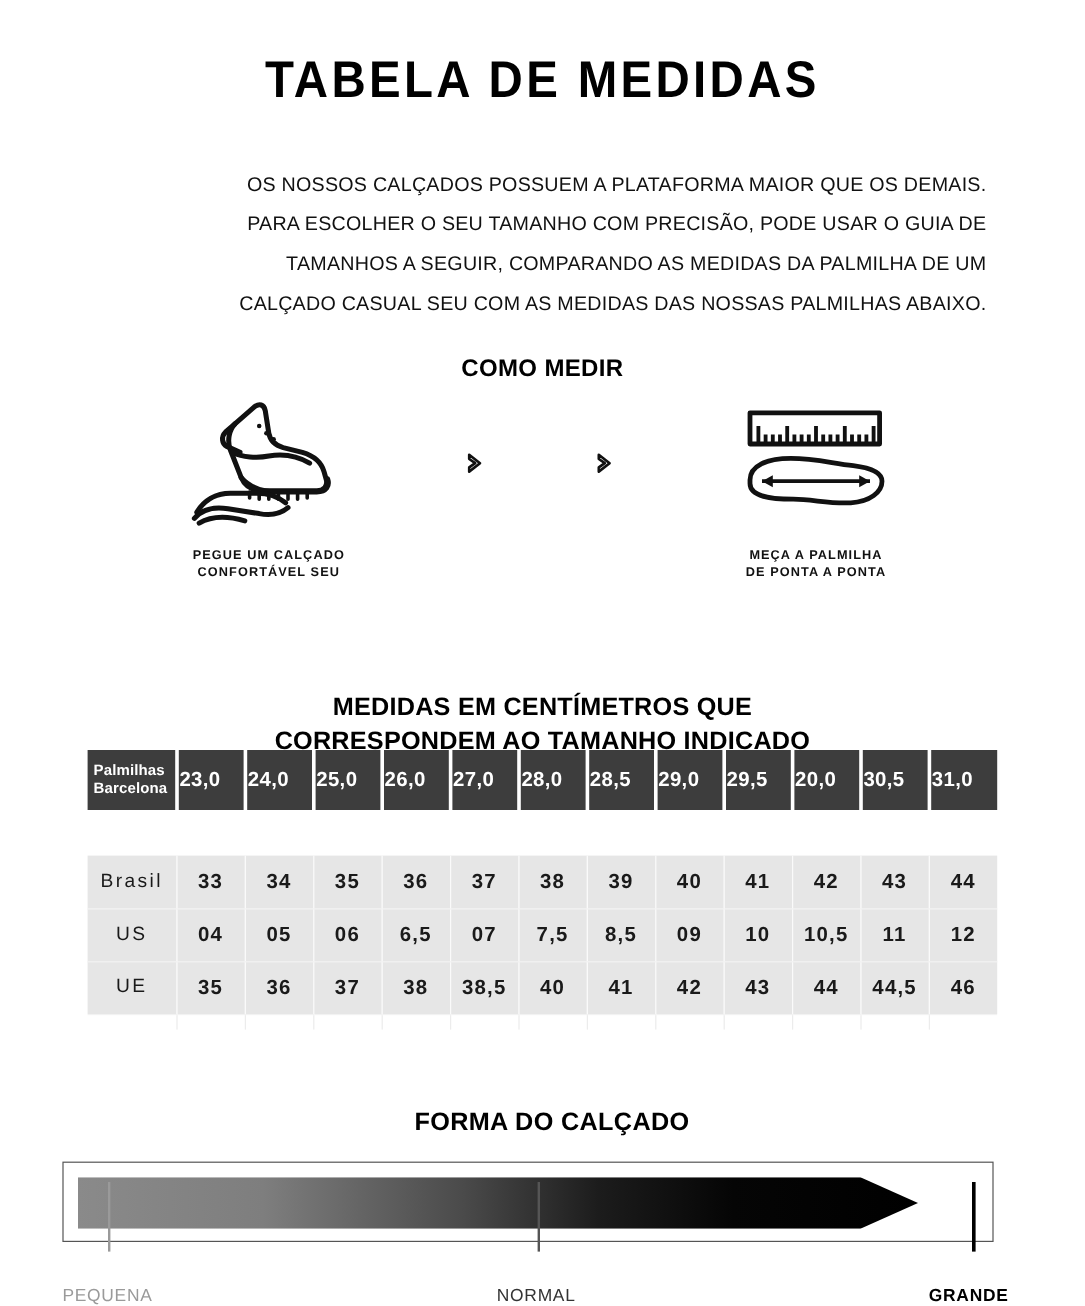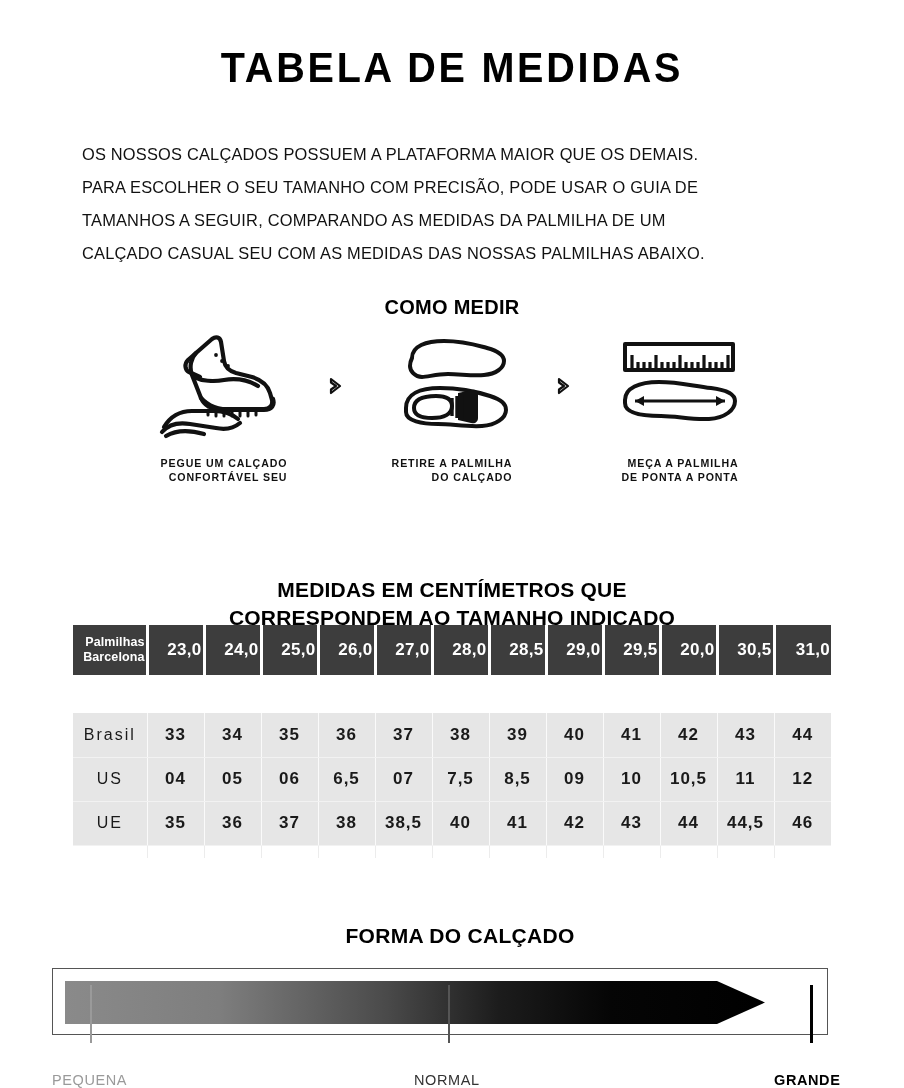--- a/index.html
+++ b/index.html
@@ -23,21 +23,21 @@
     font-size: 43px;
     letter-spacing: 3px;
     color: #000;
     transform: scaleX(0.92);
   }
 
   
   .intro {
     position: absolute;
     top: 138px; left: 82px; width: 740px;
-    text-align: left;
+    text-align: right;
     font-size: 16.4px;
     font-weight: 400;
     line-height: 33px;
     letter-spacing: 0.2px;
     color: #111;
   }
   .intro div { white-space: nowrap; }
 
   
   .section-heading {
@@ -63,41 +63,41 @@
     position: absolute;
     top: 330px; left: 140px; width: 624px;
     display: flex;
     align-items: flex-start;
     justify-content: space-between;
   }
   .step { width: 168px; display: flex; flex-direction: column; align-items: center; }
   .step-art { height: 112px; display: flex; align-items: center; justify-content: center; }
   .step-caption {
     margin-top: 14px;
-    text-align: right;
+    text-align: center;
     font-size: 10.6px;
     font-weight: bold;
     letter-spacing: 0.9px;
     line-height: 14px;
     color: #111;
   }
   .arrow-sep { width: 34px; display:flex; align-items:center; justify-content:center; height: 112px; }
 
   
   .size-table-wrap { position: absolute; top: 625px; left: 73px; width: 758px; }
   table.size-table { border-collapse: collapse; width: 758px; table-layout: fixed; }
   table.size-table col.label-col { width: 74px; }
 
   .hdr-row th {
     background: #3d3d3d;
     color: #ffffff;
     height: 50px;
     font-size: 17px;
     font-weight: bold;
-    text-align: right;
+    text-align: left;
     letter-spacing: 0.3px;
     border-right: 3px solid #ffffff;
     border-left: 0;
     padding: 0 1px;
     margin-left: 20px;
   }
   .hdr-row th:last-child { border-right: 0; }
   .hdr-row th.hdr-label {
     font-size: 12.5px;
     line-height: 15px;
@@ -208,45 +208,20 @@
         <div>CONFORTÁVEL SEU</div>
       </div>
     </div>
 
     <div class="arrow-sep">
       <svg width="22" height="22" viewBox="0 0 22 22" fill="none" stroke="#111" stroke-width="2.2" stroke-linejoin="round" stroke-linecap="round">
         <path d="M4 4 L13 11 L4 18 L4 14.5 L9 11 L4 7.5 Z"></path>
       </svg>
     </div>
 
-    <div class="step">
-      <div class="step-art">
-        <svg width="120" height="100" viewBox="0 0 120 100" fill="none" stroke="#111" stroke-width="4" stroke-linejoin="round">
-
-          <path d="M20 22 C20 10 34 5 52 5 C72 5 84 9 95 12 C106 15 112 19 112 25
-                   C112 32 104 38 92 39 C80 40 68 38 56 38
-                   C44 38 36 41 30 41 C23 41 18 35 18 30 C18 27 19 24 20 22 Z"></path>
-
-          <path d="M14 72 C14 58 28 52 48 52 C70 52 86 56 98 60 C110 64 114 68 114 74
-                   C114 82 104 89 90 90 C74 91 60 88 46 88
-                   C30 88 14 85 14 76 Z"></path>
-
-          <path d="M22 72 C22 63 32 60 44 60 C54 60 60 63 60 70 C60 78 52 82 40 82
-                   C28 82 22 79 22 72 Z"></path>
-
-          <path d="M66 57 L80 54 C84 53 86 55 86 59 L86 82 C86 86 83 88 79 87 L66 84 Z" fill="#111" stroke="none"></path>
-
-          <path d="M60 62 l0 18 M65 60 l0 22 M70 59 l0 24" stroke="#111" stroke-width="3.4"></path>
-        </svg>
-      </div>
-      <div class="step-caption">
-        <div>RETIRE A PALMILHA</div>
-        <div>DO CALÇADO</div>
-      </div>
-    </div>
 
     <div class="arrow-sep">
       <svg width="22" height="22" viewBox="0 0 22 22" fill="none" stroke="#111" stroke-width="2.2" stroke-linejoin="round" stroke-linecap="round">
         <path d="M4 4 L13 11 L4 18 L4 14.5 L9 11 L4 7.5 Z"></path>
       </svg>
     </div>
 
     <div class="step">
       <div class="step-art">
         <svg width="126" height="96" viewBox="0 0 126 96" fill="none" stroke="#111" stroke-width="4" stroke-linejoin="round">

